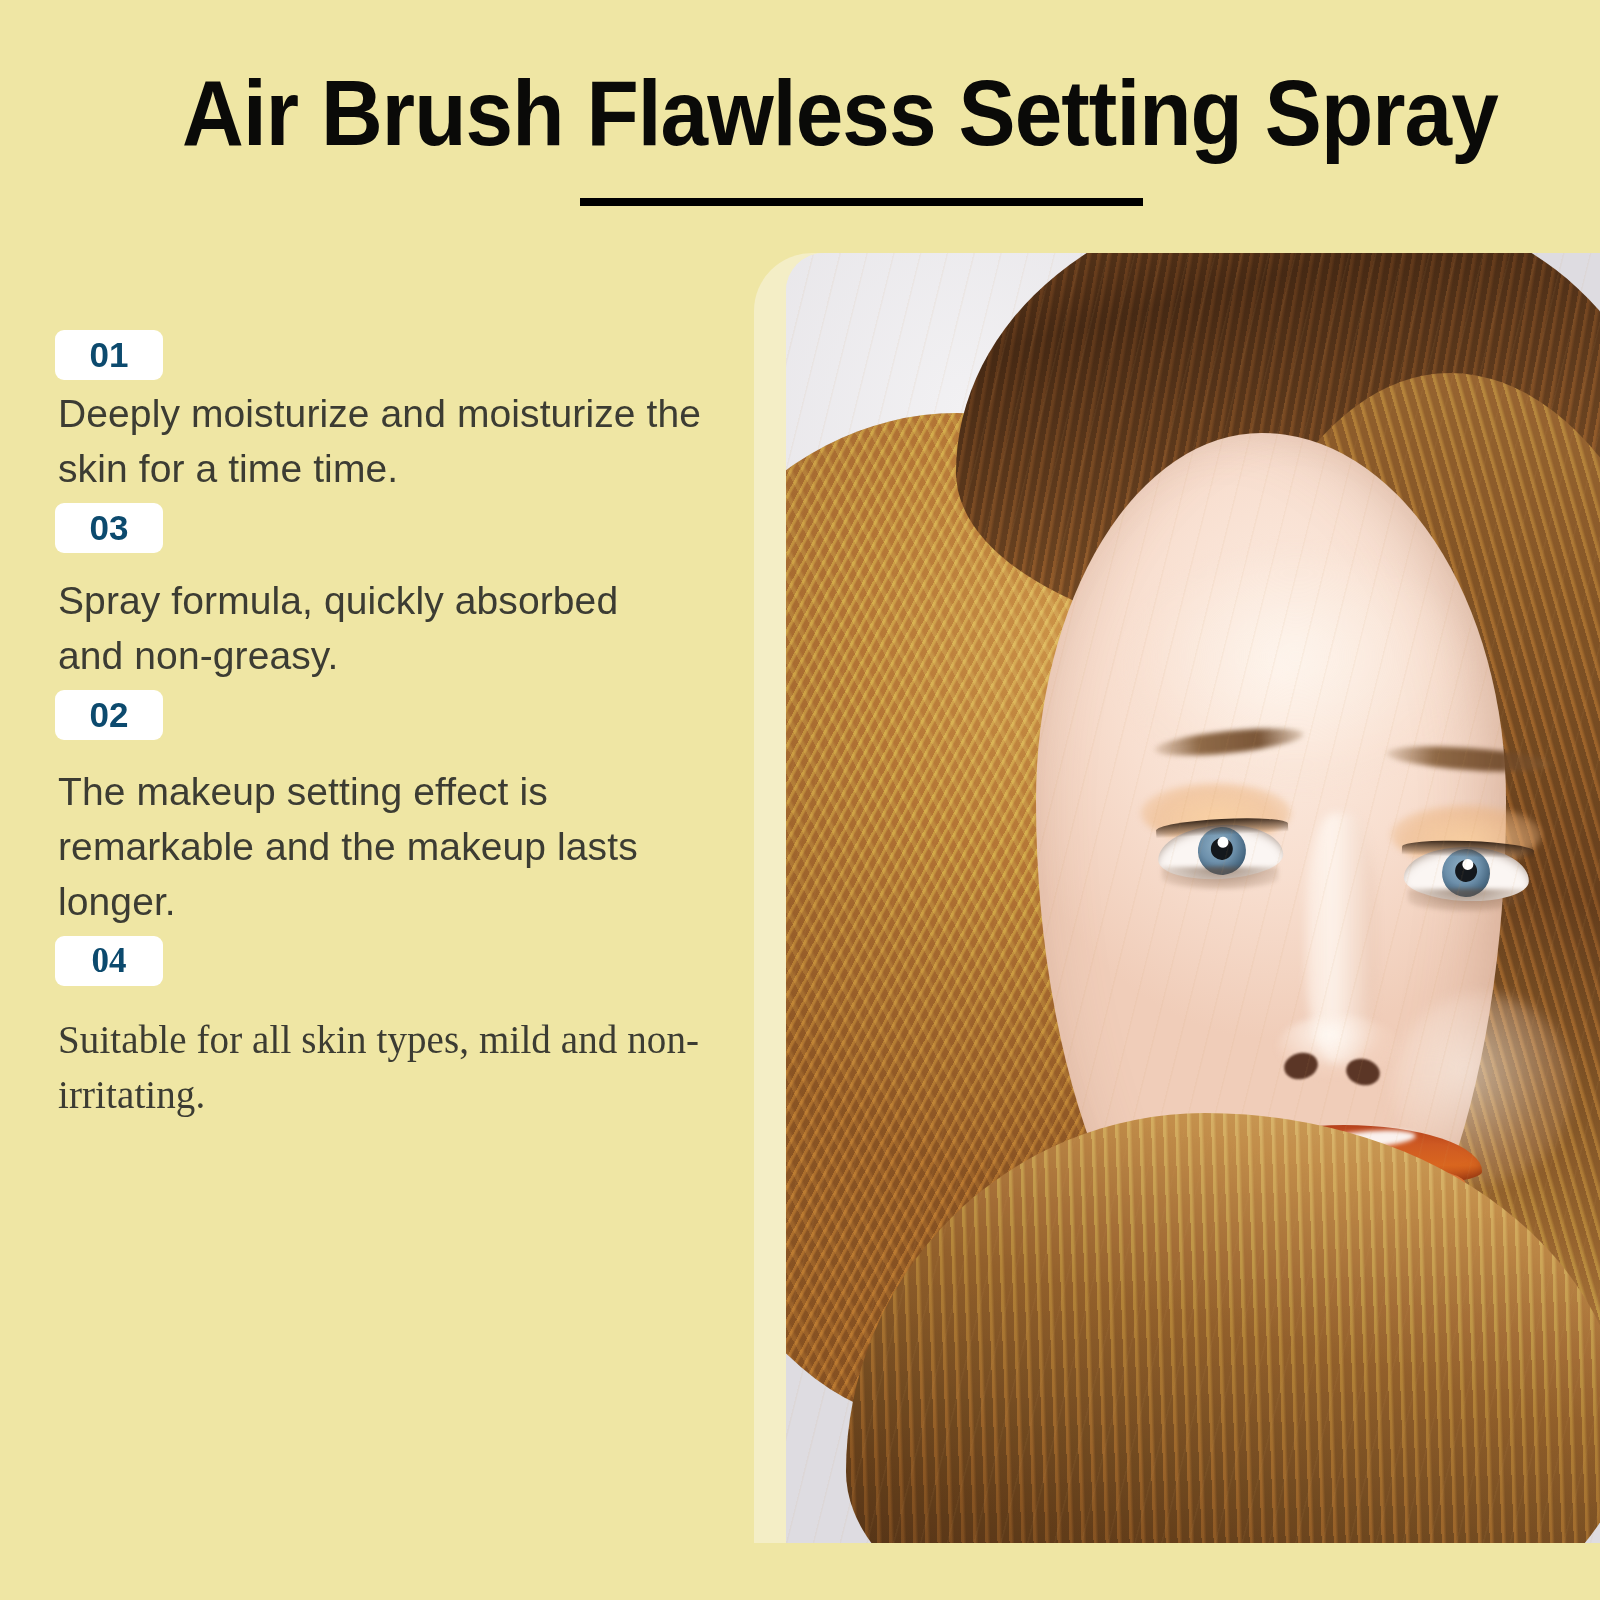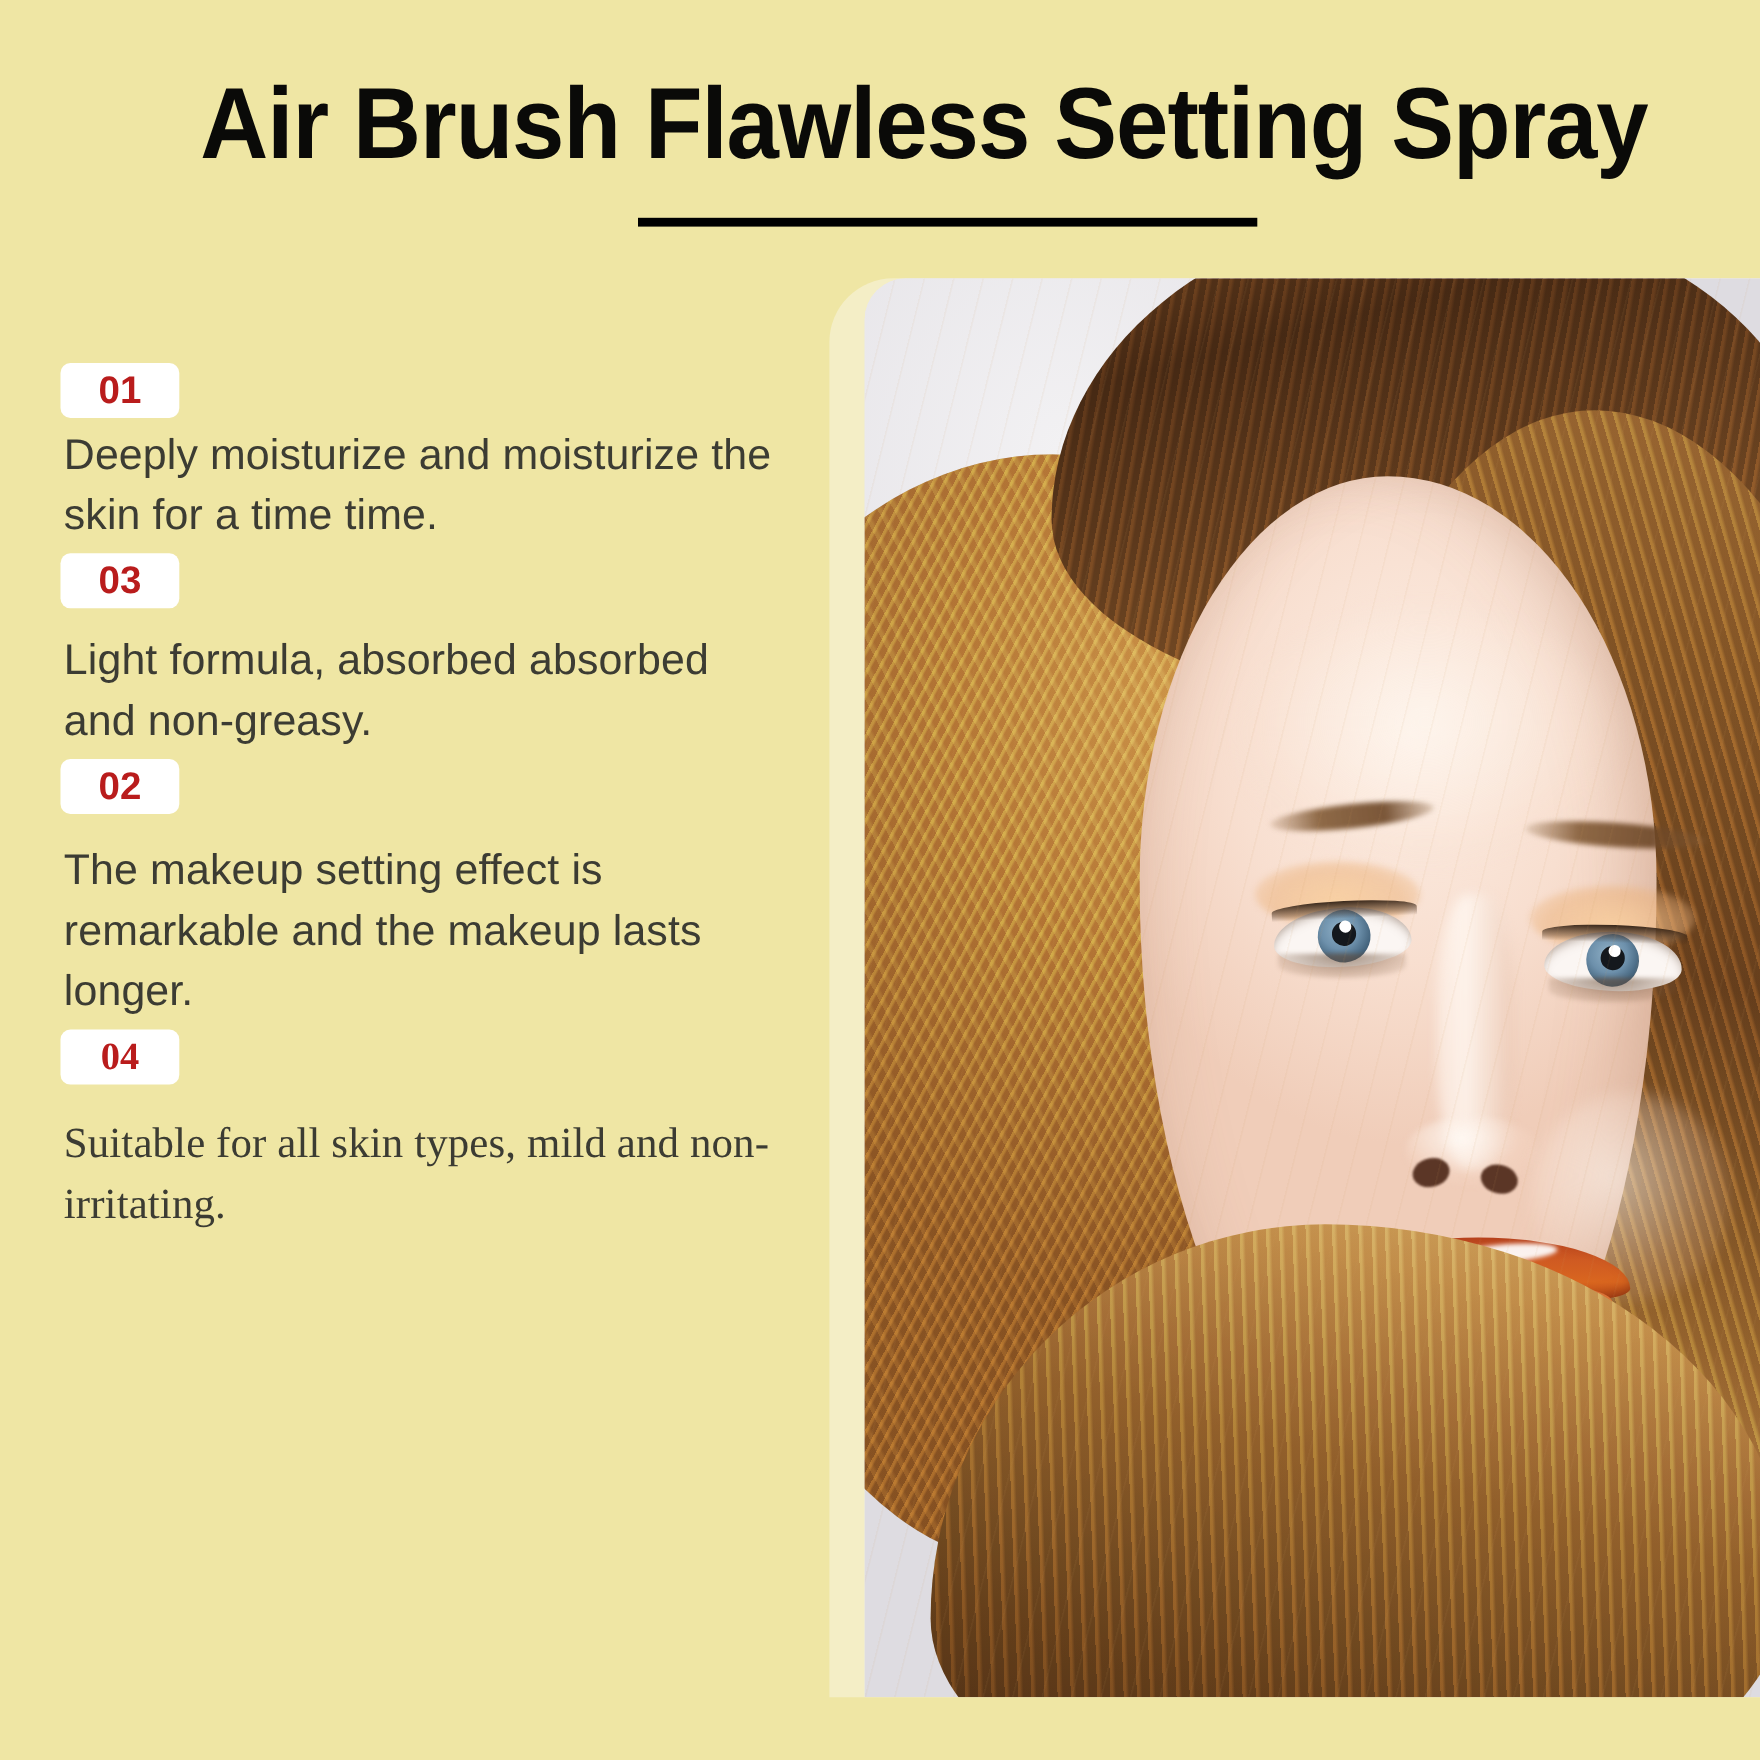--- a/index.html
+++ b/index.html
@@ -48,21 +48,21 @@
     display:inline-block;
     min-width:108px;
     height:50px;
     box-sizing:border-box;
     background:#ffffff;
     border-radius:9px;
     text-align:center;
     line-height:50px;
     font-size:35px;
     font-weight:700;
-    color:#b91c1c;
+    color:#0c4a6e;
     letter-spacing:0px;
   }
   .feature-text{
     margin:6px 0 0 3px;
     font-size:39px;
     line-height:1.42;
     color:#3c3c33;
     font-weight:400;
     letter-spacing:0.1px;
     max-width:660px;
@@ -349,21 +349,21 @@
 
 <div class="features">
 
   <div class="feature f1">
     <div class="badge">01</div>
     <div class="feature-text">Deeply moisturize and moisturize the skin for a time time.</div>
   </div>
 
   <div class="feature f2">
     <div class="badge">03</div>
-    <div class="feature-text">Light formula, absorbed absorbed and non-greasy.</div>
+    <div class="feature-text">Spray formula, quickly absorbed and non-greasy.</div>
   </div>
 
   <div class="feature f3">
     <div class="badge">02</div>
     <div class="feature-text">The makeup setting effect is remarkable and the makeup lasts longer.</div>
   </div>
 
   <div class="feature f4">
     <div class="badge">04</div>
     <div class="feature-text">Suitable for all skin types, mild and non-irritating.</div>

